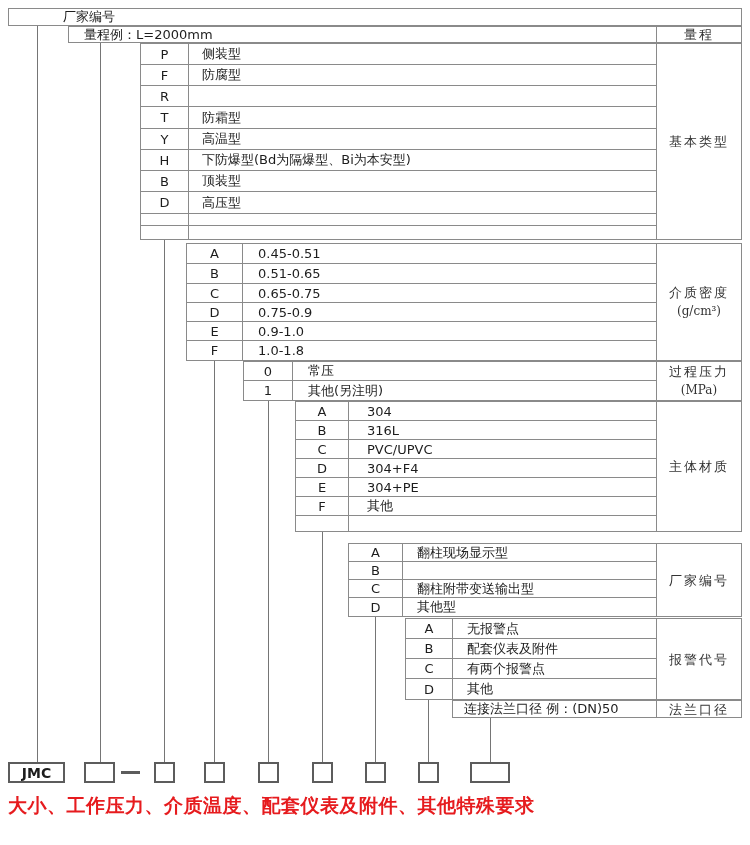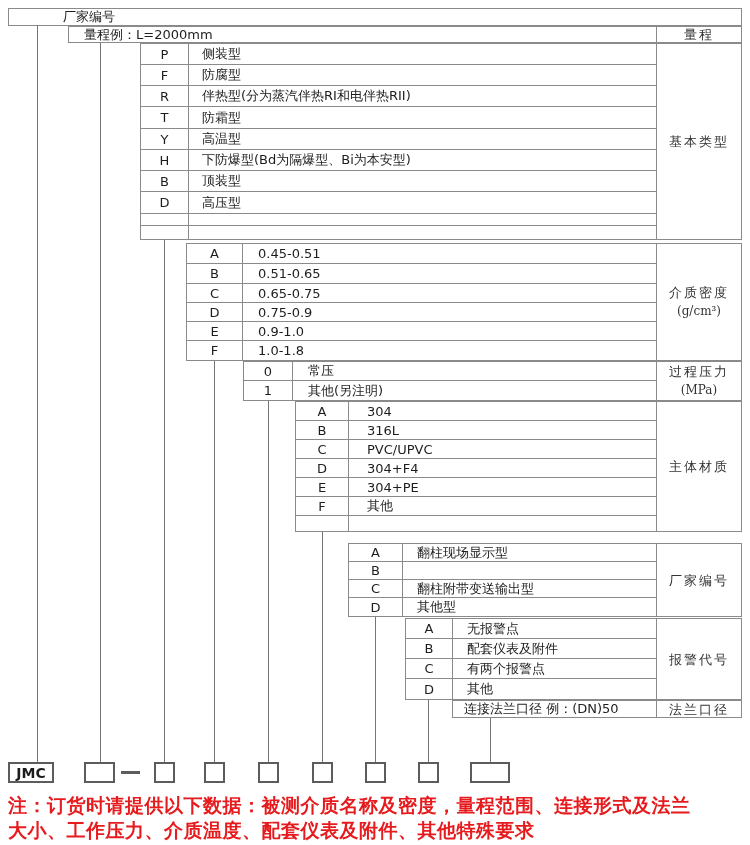--- a/index.html
+++ b/index.html
@@ -50,21 +50,20 @@
       <div class="row" style="height:21px">
           <div class="code" style="width:48px">P</div>
           <div class="desc" style="padding-left:13px">侧装型</div>
         </div>
       <div class="row" style="height:21px">
           <div class="code" style="width:48px">F</div>
           <div class="desc" style="padding-left:13px">防腐型</div>
         </div>
       <div class="row" style="height:21px">
           <div class="code" style="width:48px">R</div>
-          <div class="desc" style="padding-left:13px">伴热型(分为蒸汽伴热RI和电伴热RII)</div>
         </div>
       <div class="row" style="height:22px">
           <div class="code" style="width:48px">T</div>
           <div class="desc" style="padding-left:13px">防霜型</div>
         </div>
       <div class="row" style="height:21px">
           <div class="code" style="width:48px">Y</div>
           <div class="desc" style="padding-left:13px">高温型</div>
         </div>
       <div class="row" style="height:21px">
@@ -226,29 +225,28 @@
   <div class="vline" style="left:37px;top:26px;height:736px;"></div>
   <div class="vline" style="left:100px;top:43px;height:719px;"></div>
   <div class="vline" style="left:164px;top:240px;height:522px;"></div>
   <div class="vline" style="left:214px;top:361px;height:401px;"></div>
   <div class="vline" style="left:268px;top:401px;height:361px;"></div>
   <div class="vline" style="left:322px;top:532px;height:230px;"></div>
   <div class="vline" style="left:375px;top:617px;height:145px;"></div>
   <div class="vline" style="left:428px;top:700px;height:62px;"></div>
   <div class="vline" style="left:490px;top:718px;height:44px;"></div>
 
-  <div class="cbox" style="left:8px;width:46px;">JMC</div>
+  <div class="cbox" style="left:8px;width:57px;">JMC</div>
   <div class="cbox" style="left:84px;width:31px;"></div>
   <div class="dash" style="left:121px;top:771px;width:19px;height:3px;"></div>
   <div class="cbox" style="left:154px;width:21px;"></div>
   <div class="cbox" style="left:204px;width:21px;"></div>
   <div class="cbox" style="left:258px;width:21px;"></div>
   <div class="cbox" style="left:312px;width:21px;"></div>
   <div class="cbox" style="left:365px;width:21px;"></div>
   <div class="cbox" style="left:418px;width:21px;"></div>
   <div class="cbox" style="left:470px;width:40px;"></div>
 
   <div class="note">
-    <div>注：订货时请提供以下数据：被测介质名称及密度，量程范围、连接形式及法兰</div>
     <div>大小、工作压力、介质温度、配套仪表及附件、其他特殊要求</div>
   </div>
 
 </div>
 
 </body></html>

